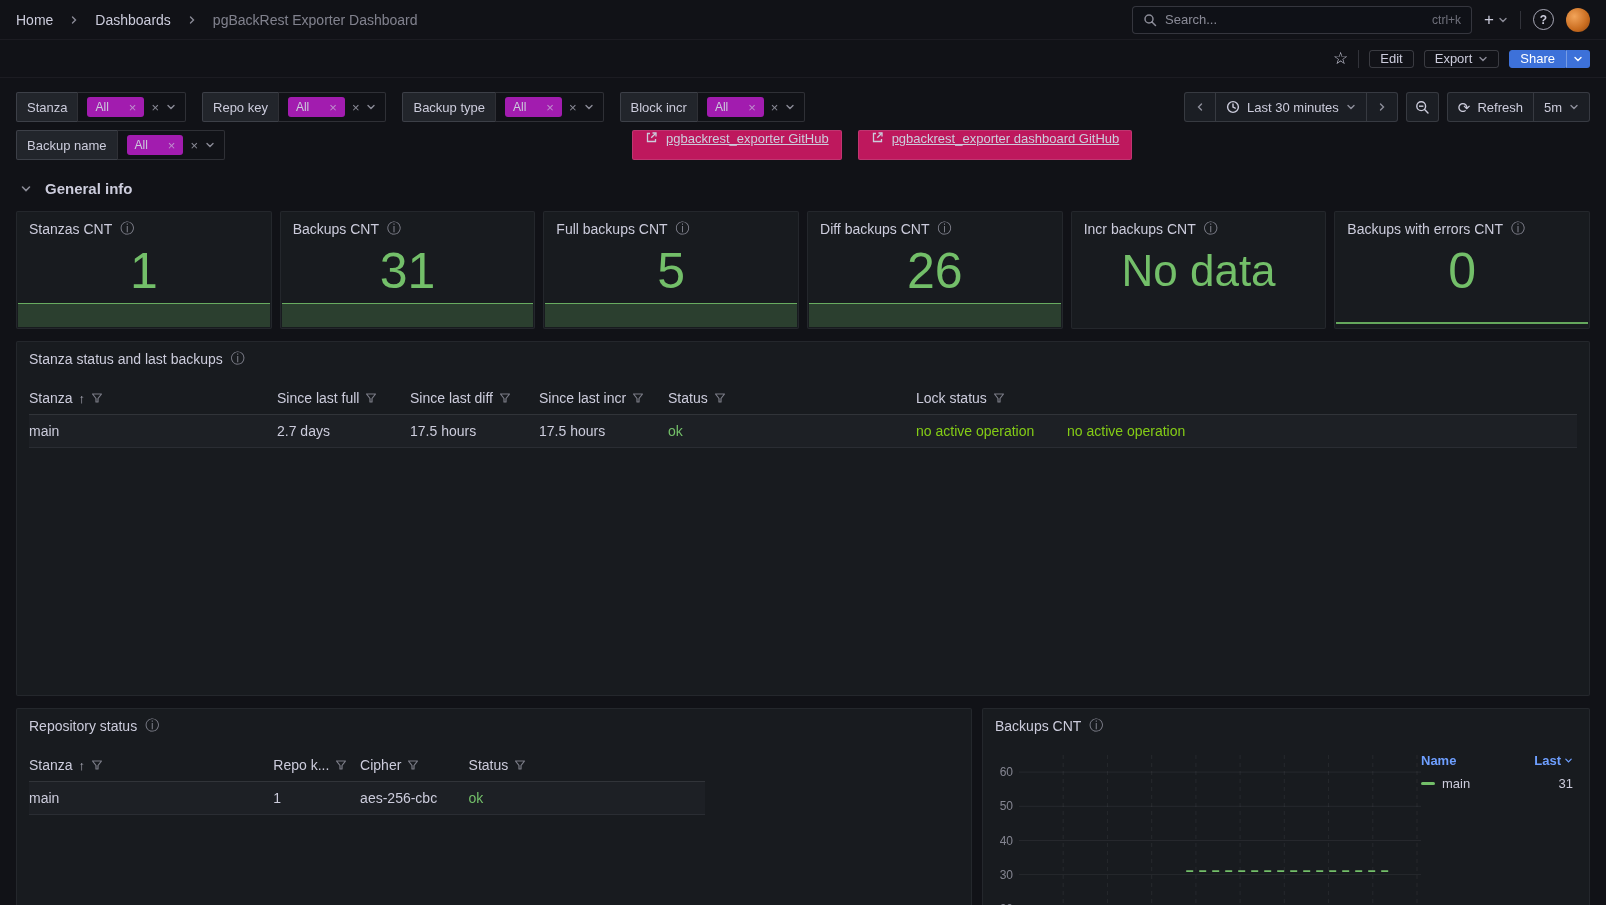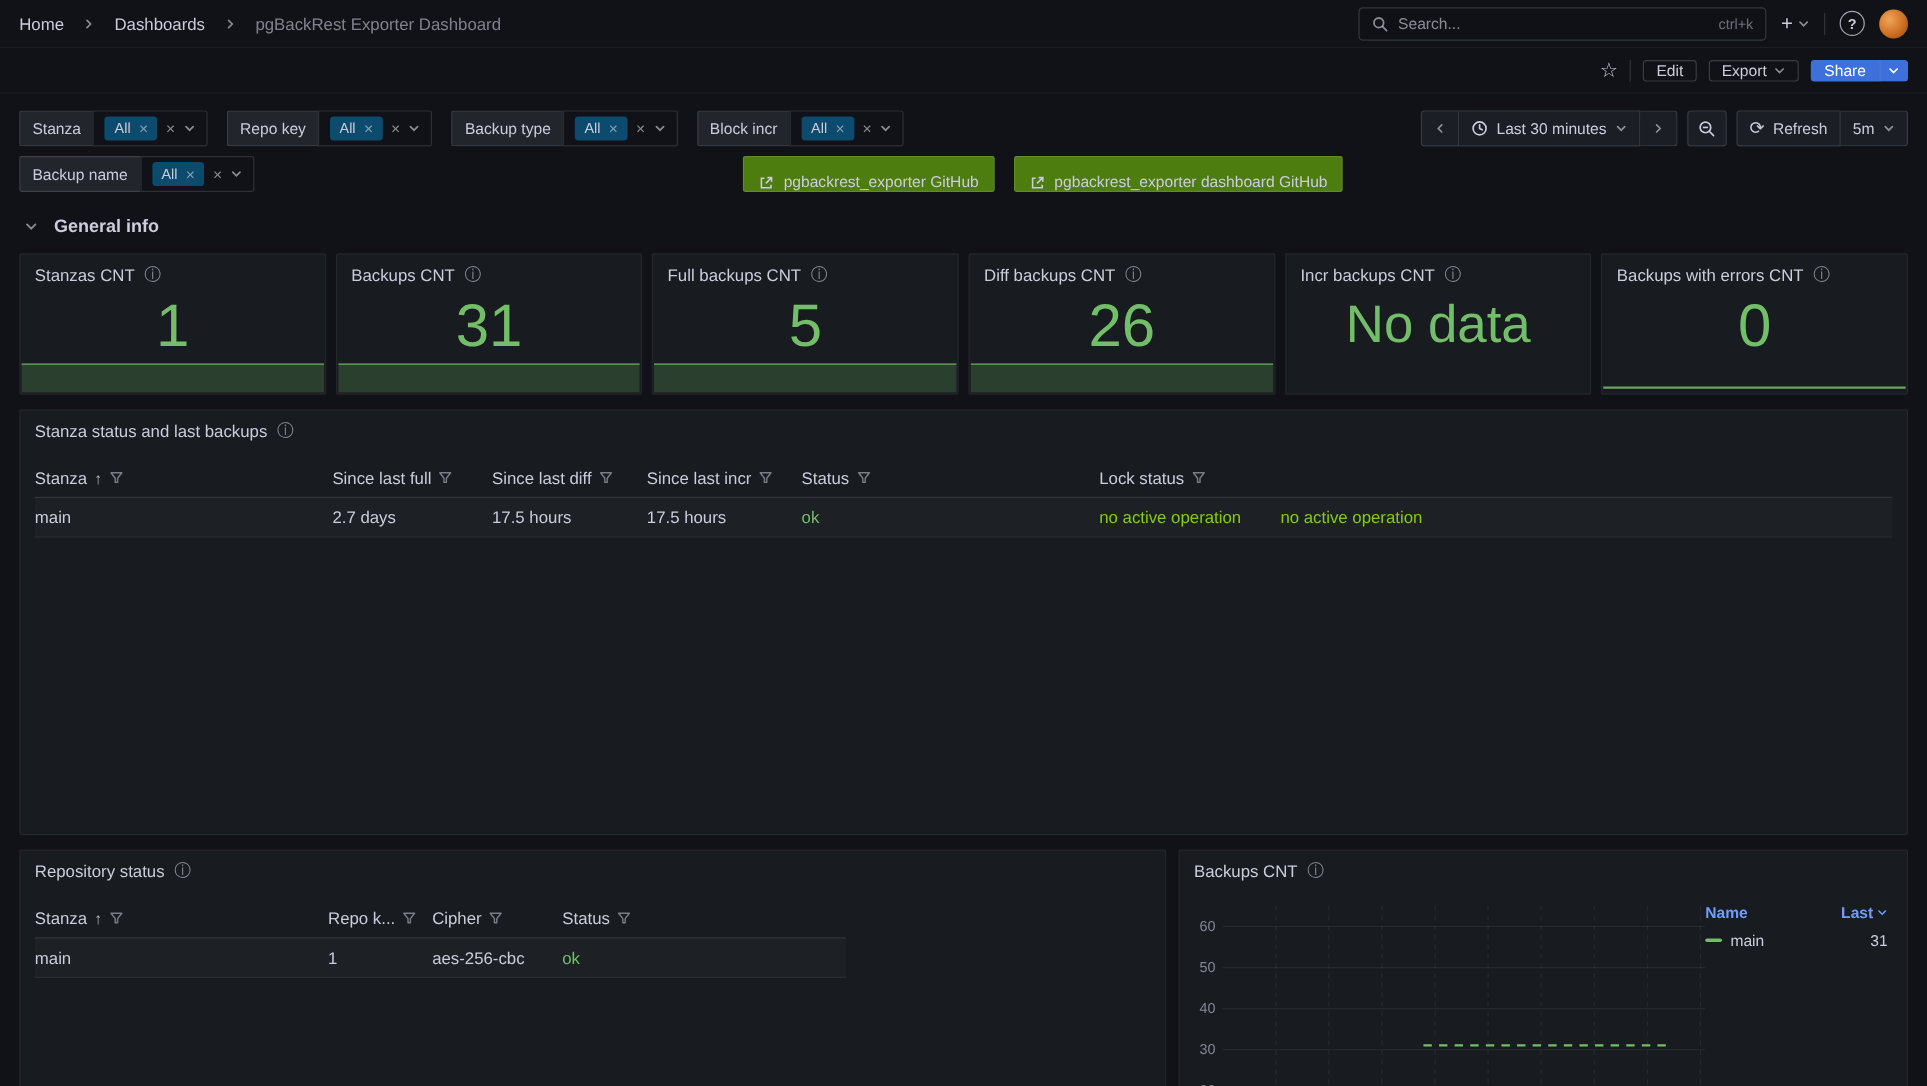--- a/index.html
+++ b/index.html
@@ -47,27 +47,27 @@
   .filters { padding:14px 16px 0; }
   .frow { display:flex; align-items:center; gap:16px; }
   .frow + .frow { margin-top:8px; }
   .fgroup { display:inline-flex; height:30px; flex:none; }
   .flabel { display:inline-flex; align-items:center; padding:0 10px; background:#22252b;
     border:1px solid rgba(204,204,220,.16); border-right:none; border-radius:2px 0 0 2px;
     font-size:13px; color:#ccccdc; white-space:nowrap; }
   .fvalue { display:inline-flex; align-items:center; gap:7px; padding:0 9px; background:#111217;
     border:1px solid rgba(204,204,220,.16); border-radius:0 2px 2px 0; font-size:13px;
     cursor:pointer; white-space:nowrap; }
-  .tag { display:inline-flex; align-items:center; gap:7px; background:#0c4a6e; border-radius:3px;
+  .tag { display:inline-flex; align-items:center; gap:20px; background:#a21caf; border-radius:3px;
     padding:3px 8px; font-size:12px; color:#ccccdc; }
   .xglyph { color:rgba(204,204,220,.65); font-size:13px; line-height:1; cursor:pointer; }
   .spacer2 { width:375px; flex:none; }
-  .link-btn { height:30px; display:inline-flex; align-items:flex-end; gap:8px; padding:0 12px;
-    background:#4d7c0f; border:1px solid rgba(204,204,220,.16); border-radius:2px; color:#ccccdc;
-    font-size:13px; font-weight:500; cursor:pointer; font-family:"Liberation Sans","DejaVu Sans",sans-serif; }
+  .link-btn { height:30px; display:inline-flex; align-items:flex-start; gap:8px; padding:0 12px;
+    background:#be185d; border:1px solid rgba(204,204,220,.16); border-radius:2px; color:#ccccdc;
+    font-size:13px; font-weight:500; cursor:pointer; font-family:"Liberation Sans","DejaVu Sans",sans-serif;text-decoration:underline; }
 
   
   .timebar { margin-left:auto; display:flex; align-items:center; gap:8px; }
   .tgroup { display:inline-flex; }
   .tbtn { height:30px; display:inline-flex; align-items:center; gap:7px; padding:0 10px;
     background:#1b1e24; border:1px solid rgba(204,204,220,.16); color:#ccccdc; font-size:13px;
     font-weight:500; cursor:pointer; font-family:"Liberation Sans","DejaVu Sans",sans-serif; }
   .tgroup .tbtn + .tbtn { border-left:none;text-align:right; }
   .tgroup .tbtn:first-child { border-radius:3px 0 0 3px; }
   .tgroup .tbtn:last-child { border-radius:0 3px 3px 0; }

